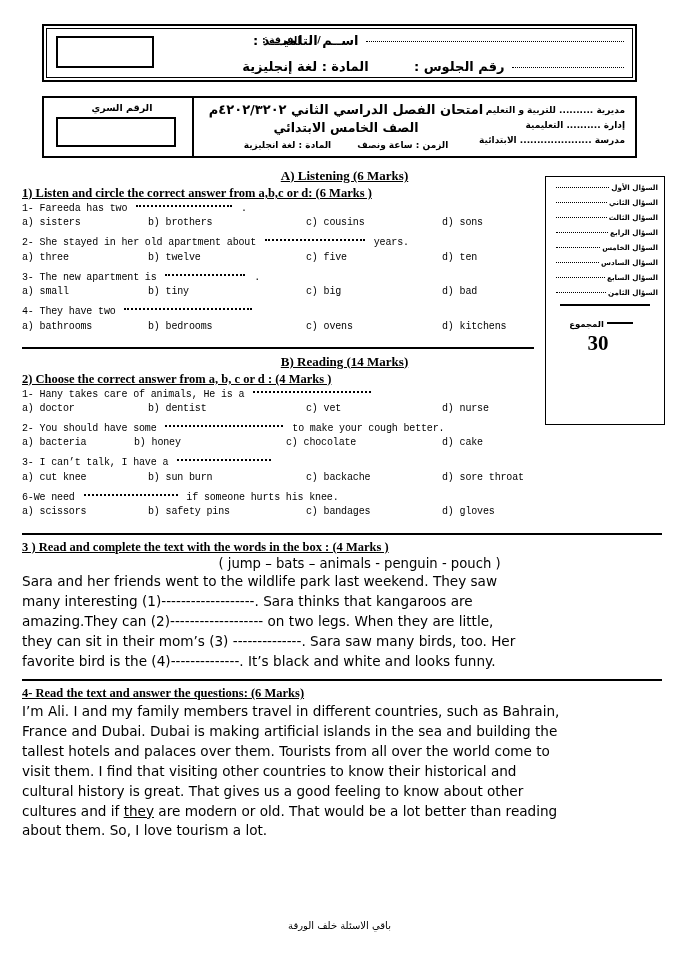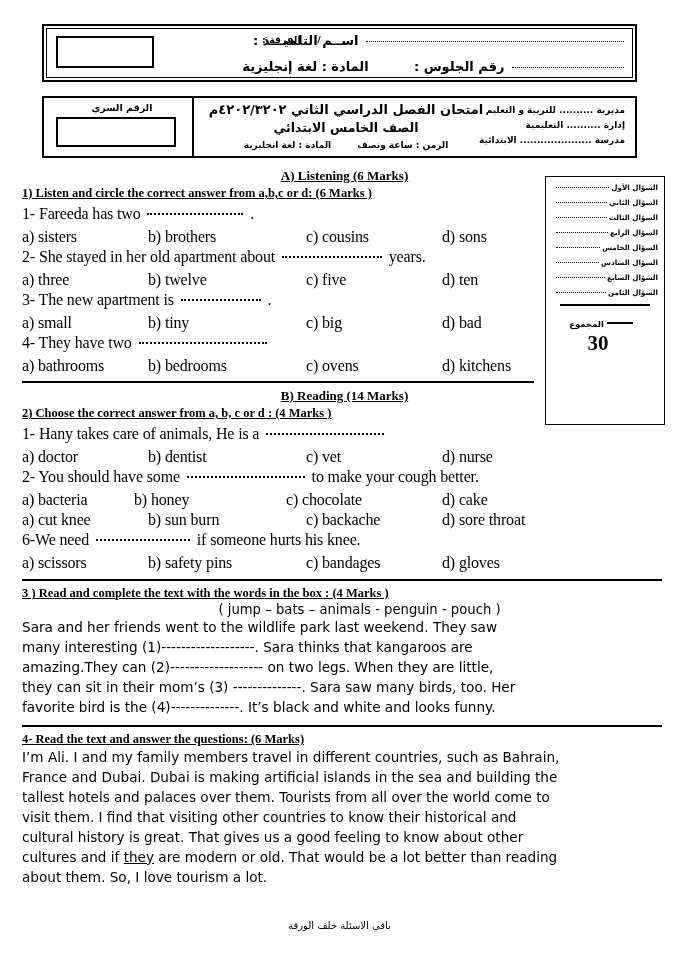--- a/index.html
+++ b/index.html
@@ -241,22 +241,22 @@
   }
   .section-head.reading { margin-top: 4px; }
   .q-head {
     font-size: 12.5px;
     font-weight: bold;
     text-decoration: underline;
     font-family: "Liberation Serif", serif;
     margin: 0 0 1px 0;
   }
   .comic {
-    font-family: Liberation Serif, serif;
-    font-size: 16px;
+    font-family: Liberation Mono, monospace;
+    font-size: 10px;
     line-height: 1.44;
     letter-spacing: -.15px;
   }
   .stem {
     margin: 0;
     white-space: nowrap;
   }
   .blank-dots {
     display: inline-block;
     border-bottom: 2px dotted #000;
@@ -447,20 +447,21 @@
           <span style="position: absolute; left: 284px; text-align: center;">c) vet</span>
           <span style="position: absolute; left: 420px;">d) nurse</span>
         </div>
         <div class="comic stem"><span>2- You should have some </span><span class="blank-dots" style="width: 118px;"></span><span> to make your cough better.</span></div>
         <div class="comic opts" style="position: relative; height: 20px;">
           <span style="position: absolute; left: 0px;">a) bacteria</span>
           <span style="position: absolute; left: 112px;">b) honey</span>
           <span style="position: absolute; left: 264px;">c) chocolate</span>
           <span style="position: absolute; left: 420px;">d) cake</span>
         </div>
+        <div class="comic stem"><span>3- I can’t talk, I have a </span><span class="blank-dots" style="width: 94px;"></span></div>
         <div class="comic opts" style="position: relative; height: 20px;">
           <span style="position: absolute; left: 0px;">a) cut knee</span>
           <span style="position: absolute; left: 126px;">b) sun burn</span>
           <span style="position: absolute; left: 284px;">c) backache</span>
           <span style="position: absolute; left: 420px;">d) sore throat</span>
         </div>
         <div class="comic stem"><span>6-We need </span><span class="blank-dots" style="width: 94px;"></span><span> if someone hurts his knee.</span></div>
         <div class="comic opts" style="position: relative; height: 20px;">
           <span style="position: absolute; left: 0px;">a) scissors</span>
           <span style="position: absolute; left: 126px;">b) safety pins</span>

